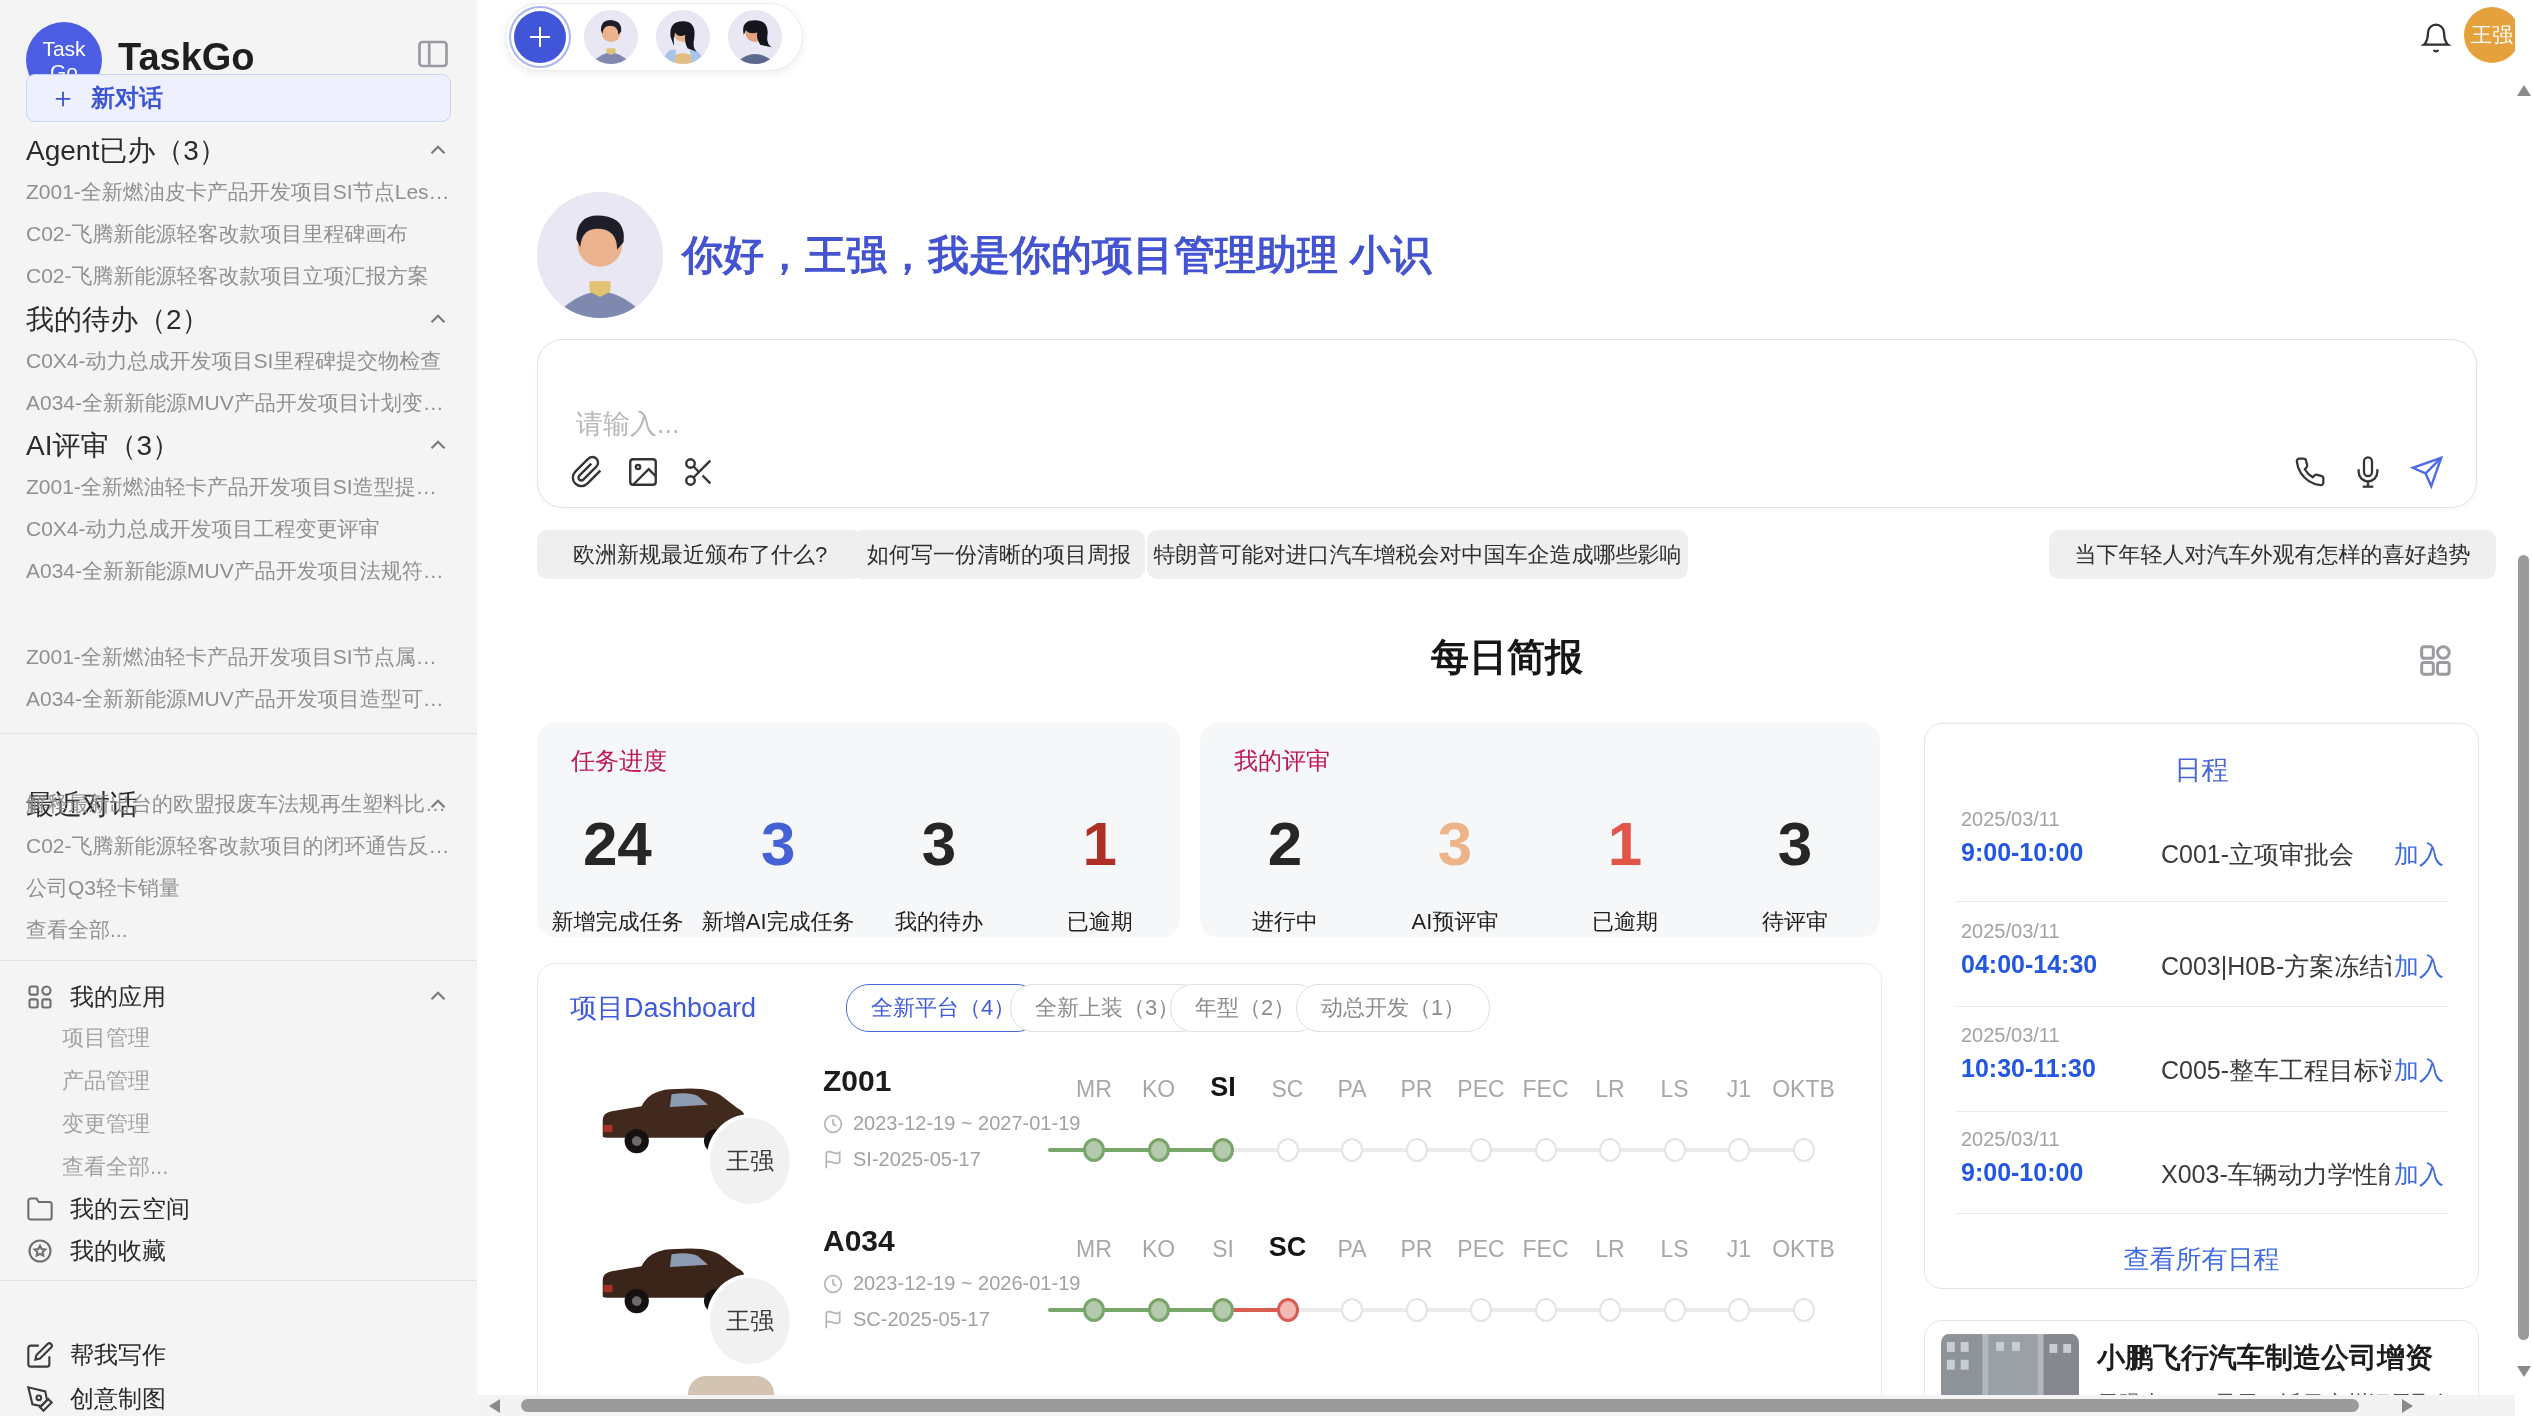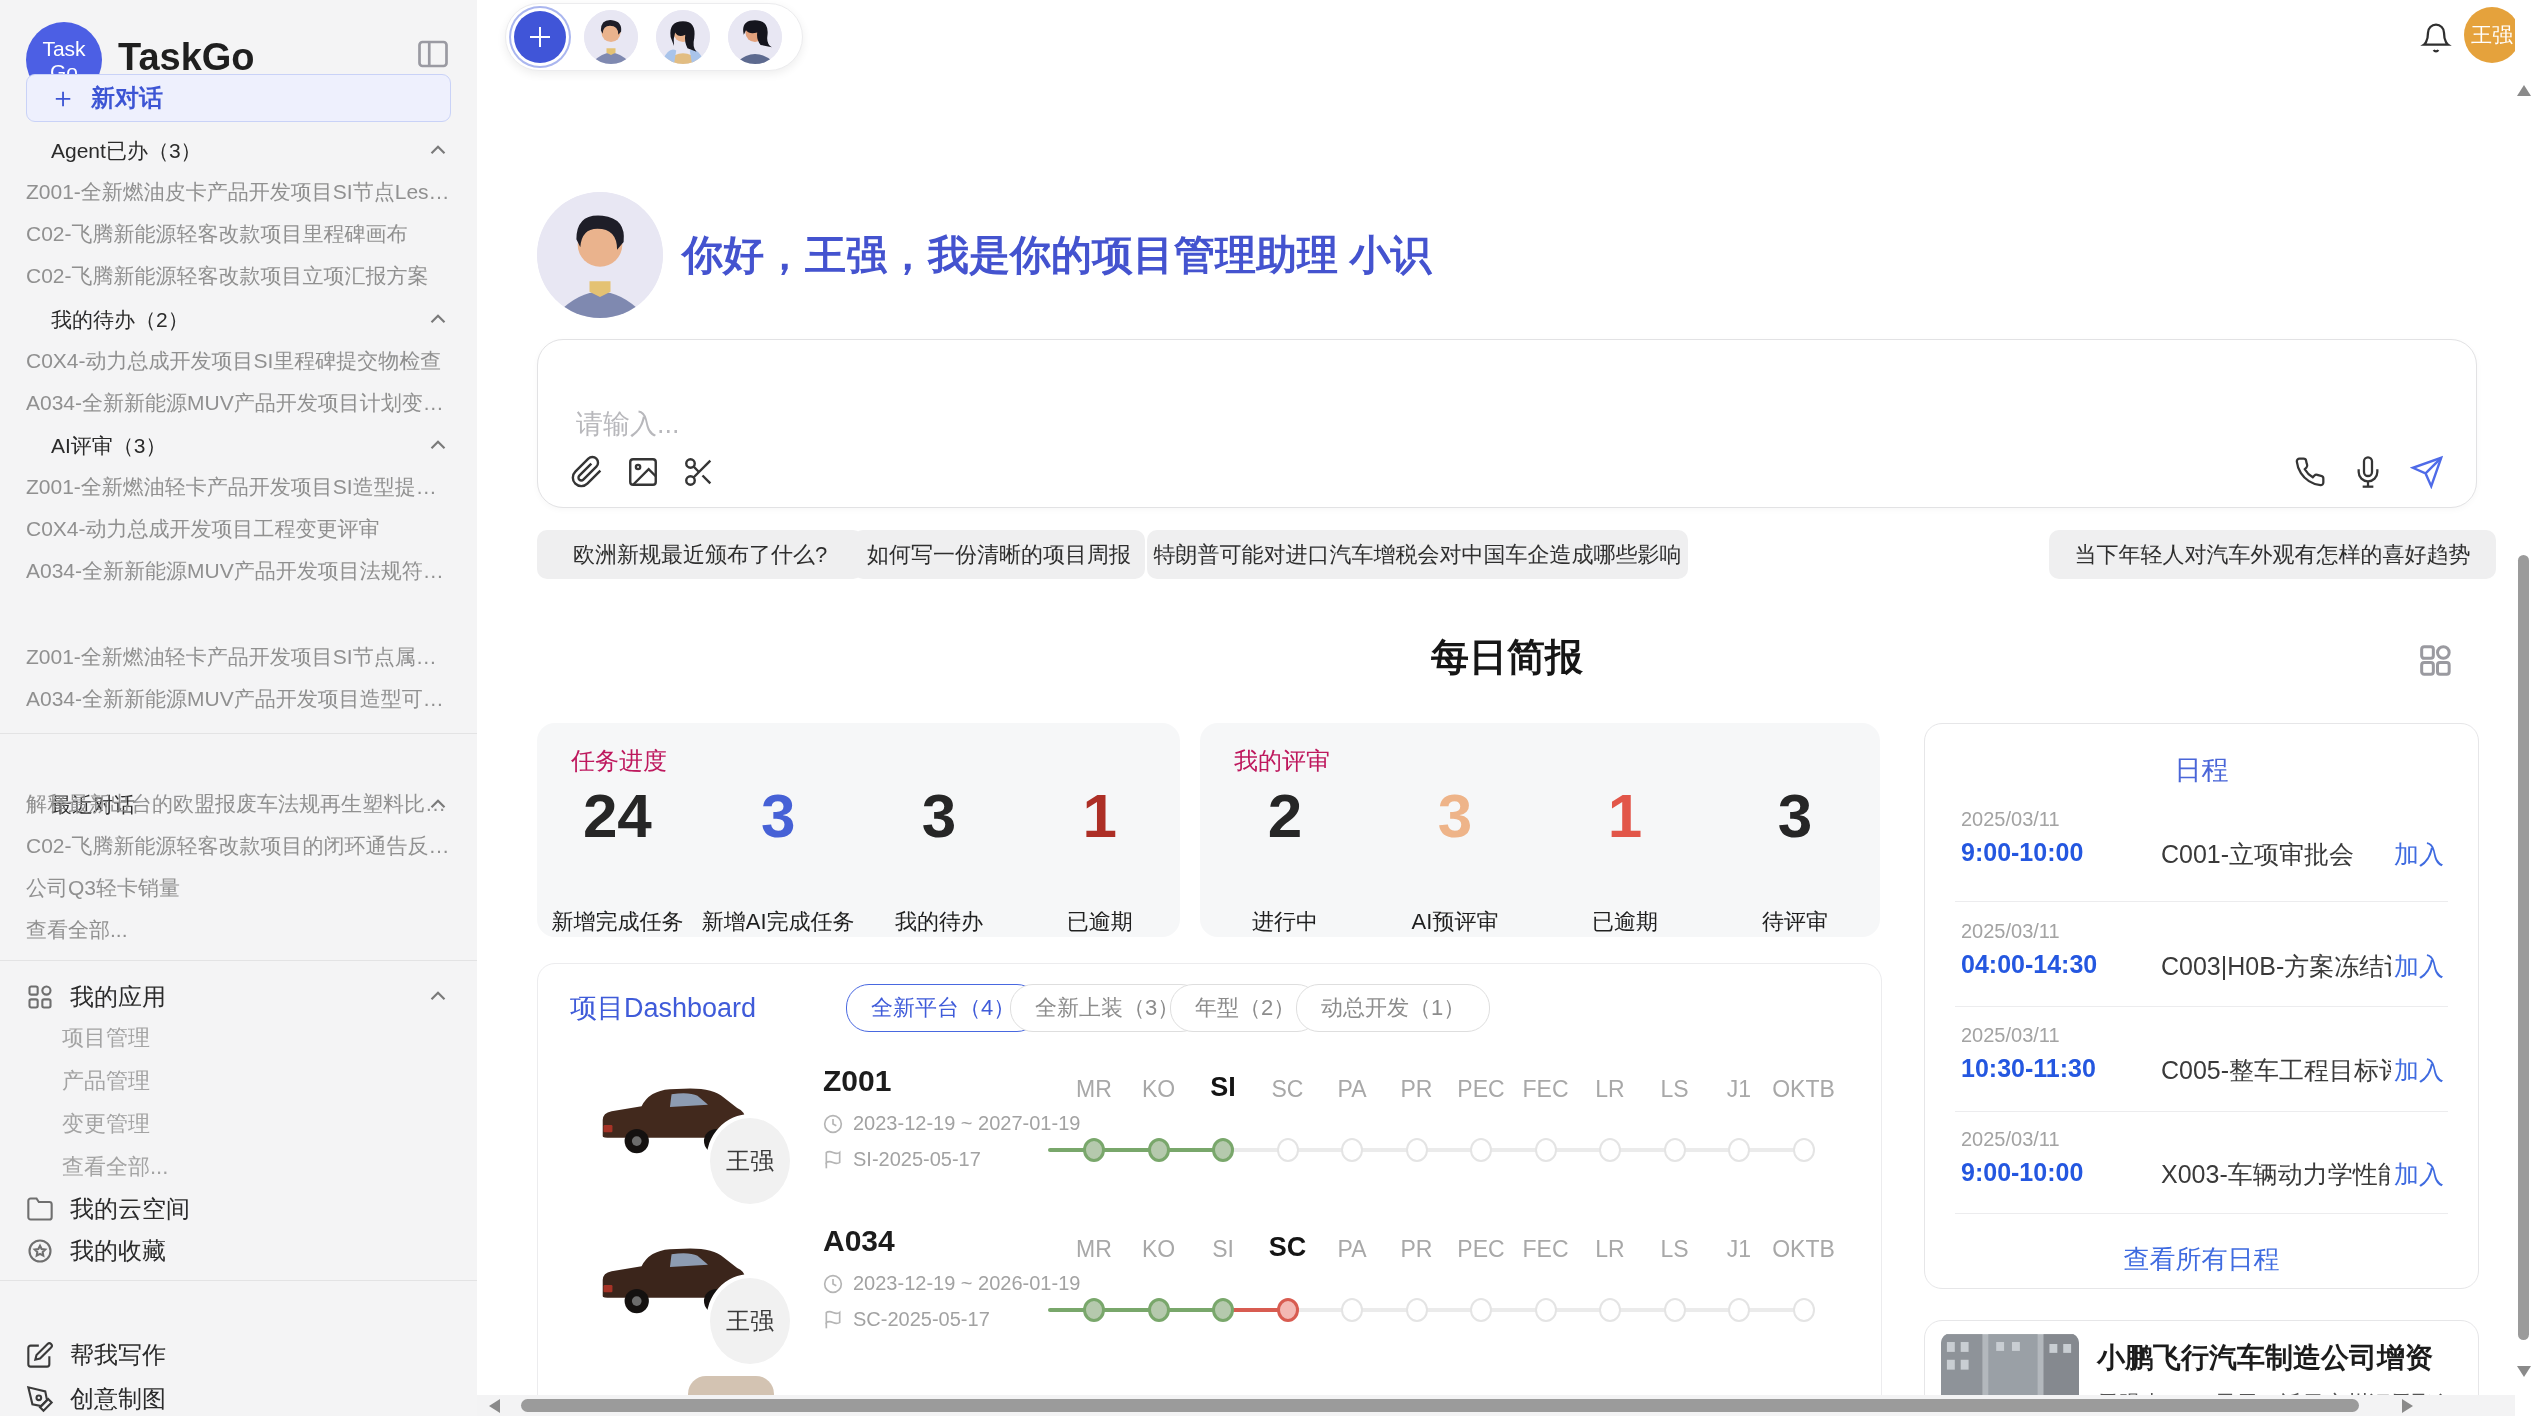--- a/index.html
+++ b/index.html
@@ -10,21 +10,21 @@
   #sidebar{position:absolute;left:0;top:0;width:477px;height:1416px;background:#f4f4f5;border-right:1px solid #e7e7e8;}
   .logo-circle{position:absolute;left:26px;top:22px;width:76px;height:76px;border-radius:50%;
     background:#4c5fe4;color:#fff;display:flex;flex-direction:column;align-items:center;justify-content:center;
     font-size:21px;line-height:23px;font-weight:500;}
   .app-title{position:absolute;left:118px;top:36px;font-size:38px;font-weight:700;color:#1f1f1f;}
   .collapse-btn{position:absolute;right:26px;top:36px;color:#9a9aa2;cursor:pointer;}
   .newchat{position:absolute;left:26px;top:74px;width:423px;height:46px;background:#eef0fd;border:1px solid #c9d2f7;
     border-radius:9px;display:flex;align-items:center;color:#3d55d4;font-size:24px;font-weight:600;cursor:pointer;}
   .newchat .plus{margin:0 14px 0 22px;font-weight:400;font-size:28px;}
   .sec-head{position:absolute;left:26px;right:26px;height:34px;display:flex;align-items:center;justify-content:space-between;
-    font-size:21px;color:#2b2b2b;margin-left:25px;}
+    font-size:28px;color:#2b2b2b;}
   .sec-item{position:absolute;left:26px;right:20px;height:32px;font-size:21px;color:#909090;white-space:nowrap;
     overflow:hidden;text-overflow:ellipsis;cursor:pointer;line-height:32px;}
   .divider{position:absolute;left:0;right:0;height:1px;background:#e3e3e4;}
   .menu-row{position:absolute;left:26px;right:26px;height:38px;display:flex;align-items:center;gap:16px;
     font-size:24px;color:#2b2b2b;cursor:pointer;}
   .menu-row .grow{flex:1;}
   .sub-item{position:absolute;left:62px;right:26px;height:32px;font-size:22px;color:#a3a3a3;cursor:pointer;line-height:32px;}
   .chev{color:#7a7a7a;}
   
   #main{position:absolute;left:477px;top:0;right:0;bottom:0;background:#fff;}
@@ -47,21 +47,21 @@
   .tool-btn{cursor:pointer;}
   
   .chip{position:absolute;top:530px;height:49px;background:#efeff0;border-radius:10px;display:flex;align-items:center;
     justify-content:center;font-size:22px;color:#2e2e2e;padding:0 10px;cursor:pointer;white-space:nowrap;}
   
   .brief-title{position:absolute;top:632px;left:60px;width:1940px;text-align:center;font-size:38px;font-weight:700;color:#161616;}
   .brief-grid-icon{position:absolute;left:1938px;top:640px;color:#9a9aa0;cursor:pointer;}
   .stat-card{position:absolute;top:723px;height:214px;background:#f6f7f8;border-radius:18px;}
   .stat-title{position:absolute;left:34px;top:22px;font-size:24px;color:#be185d;}
   .stat-row{position:absolute;left:0;right:0;top:62px;bottom:0;display:flex;}
-  .stat-col{flex:1;display:flex;flex-direction:column;align-items:center;justify-content:space-between;gap:24px;}
+  .stat-col{flex:1;display:flex;flex-direction:column;align-items:center;justify-content:flex-end;gap:32px;}
   .stat-val{font-size:62px;font-weight:600;line-height:1;}
   .stat-lab{font-size:22px;color:#1f1f1f;}
   
   .dash-card{position:absolute;left:60px;top:963px;width:1343px;height:455px;border:1px solid #ececee;border-radius:18px;
     background:#fff;overflow:hidden;}
   .dash-title{position:absolute;left:32px;top:26px;font-size:27px;color:#3f5bd9;}
   .fchip{position:absolute;top:20px;height:46px;border-radius:23px;background:#fff;display:flex;align-items:center;
     justify-content:center;font-size:22px;padding:0 24px;cursor:pointer;border:1px solid #dedede;color:#8c8c8c;white-space:nowrap;}
   .fchip.active{border:1.5px solid #4968e0;color:#3f5bd9;}
   .truck{position:absolute;width:162px;height:100px;}

